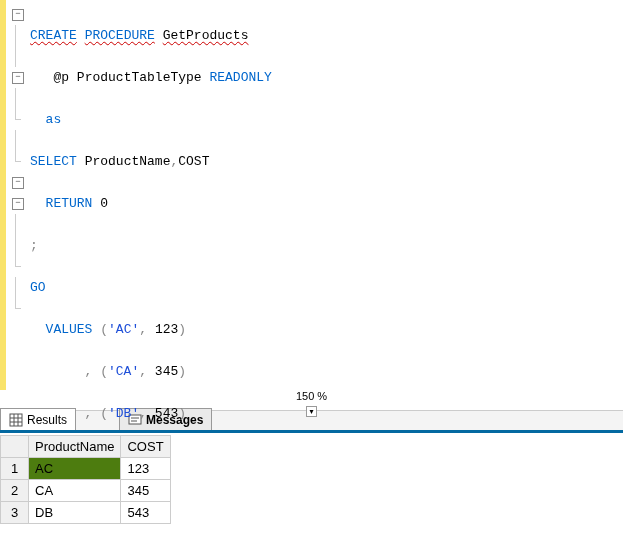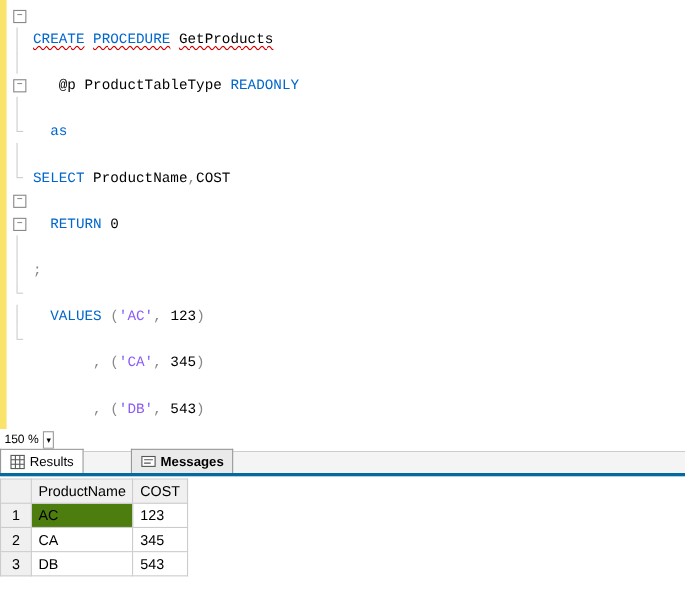--- a/index.html
+++ b/index.html
@@ -53,21 +53,21 @@
     font-size: 13px;
     line-height: 21px;
     font-family: Consolas, "Courier New", monospace;
   }
   .code-line {
     height: 21px;
     position: relative;
   }
   .kw { color: #0066cc; }
   .txt { color: #000; }
-  .str { color: #8b5cf6; }
+  .str { color: #1d4ed8; }
   .grey { color: #888; }
   .squiggle {
     text-decoration-line: underline;
     text-decoration-style: wavy;
     text-decoration-color: #cc0000;
     text-decoration-thickness: 1px;
     text-underline-offset: 2px;
   }
   .fold-guide {
     position: absolute;
@@ -85,20 +85,21 @@
   
   .status-bar {
     display: flex;
     align-items: center;
     font-family: "Segoe UI", Tahoma, sans-serif;
     font-size: 11px;
     height: 20px;
     padding: 0 4px;
     background: #fff;
     gap: 4px;
+    flex-direction: column;
   }
   .zoom-select {
     border: 1px solid #999;
     padding: 0 2px;
     font-size: 11px;
     height: 16px;
     background: #fff;
     display: flex;
     align-items: center;
     gap: 10px;
@@ -231,20 +232,21 @@
         <div class="fold-cap" style="top:10px;"></div>
       </div>
   </div>
   <div class="code">
 <div class="code-line"><span class="kw squiggle">CREATE</span> <span class="kw squiggle">PROCEDURE</span> <span class="txt squiggle">GetProducts</span></div>
 <div class="code-line">   <span class="txt">@p</span> <span class="txt">ProductTableType</span> <span class="kw">READONLY</span></div>
 <div class="code-line">  <span class="kw">as</span></div>
 <div class="code-line"><span class="kw">SELECT</span> <span class="txt">ProductName</span><span class="grey">,</span><span class="txt">COST</span></div>
 <div class="code-line">  <span class="kw">RETURN</span> <span class="txt">0</span></div>
 <div class="code-line"><span class="grey">;</span></div>
+<div class="code-line"><span class="kw">GO</span></div>
 <div class="code-line">  <span class="kw">VALUES</span> <span class="grey">(</span><span class="str">'AC'</span><span class="grey">,</span> <span class="txt">123</span><span class="grey">)</span></div>
 <div class="code-line">       <span class="grey">, (</span><span class="str">'CA'</span><span class="grey">,</span> <span class="txt">345</span><span class="grey">)</span></div>
 <div class="code-line">       <span class="grey">, (</span><span class="str">'DB'</span><span class="grey">,</span> <span class="txt">543</span><span class="grey">)</span></div>
 
 
   </div>
 </div>
 
 <div class="status-bar">
   <span>150 %</span>

